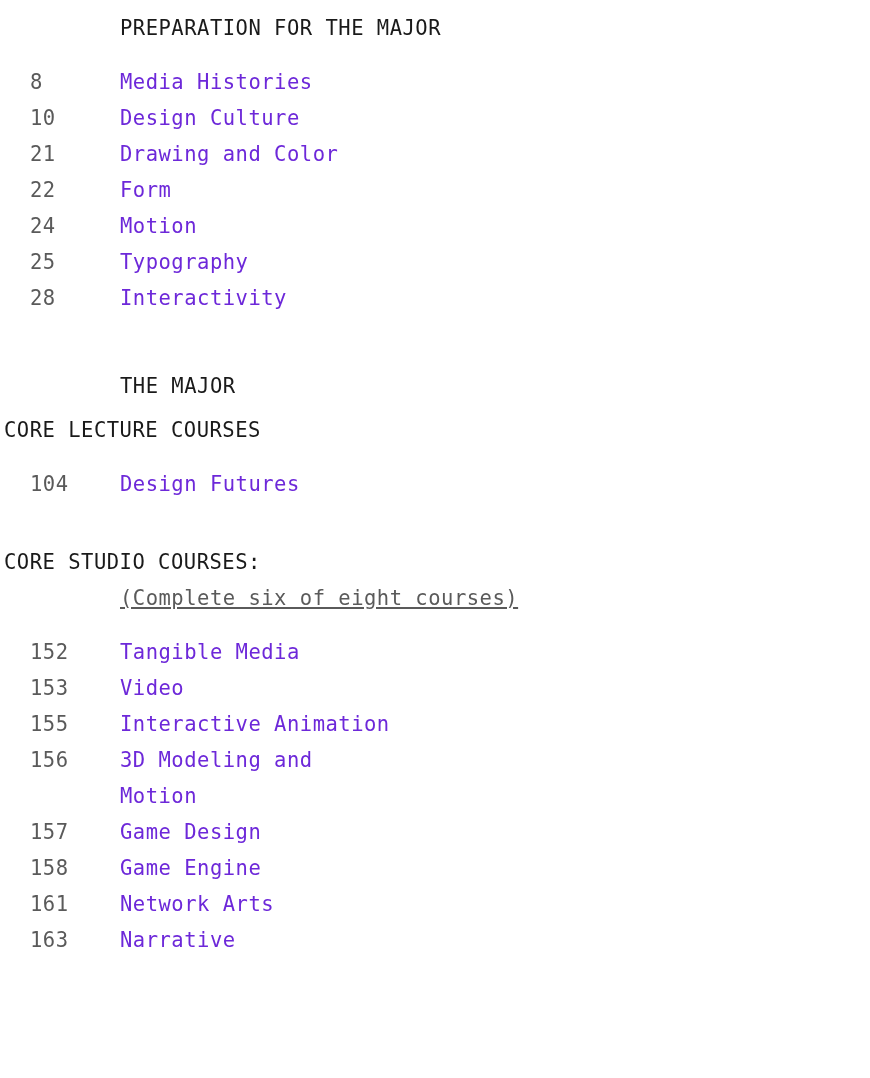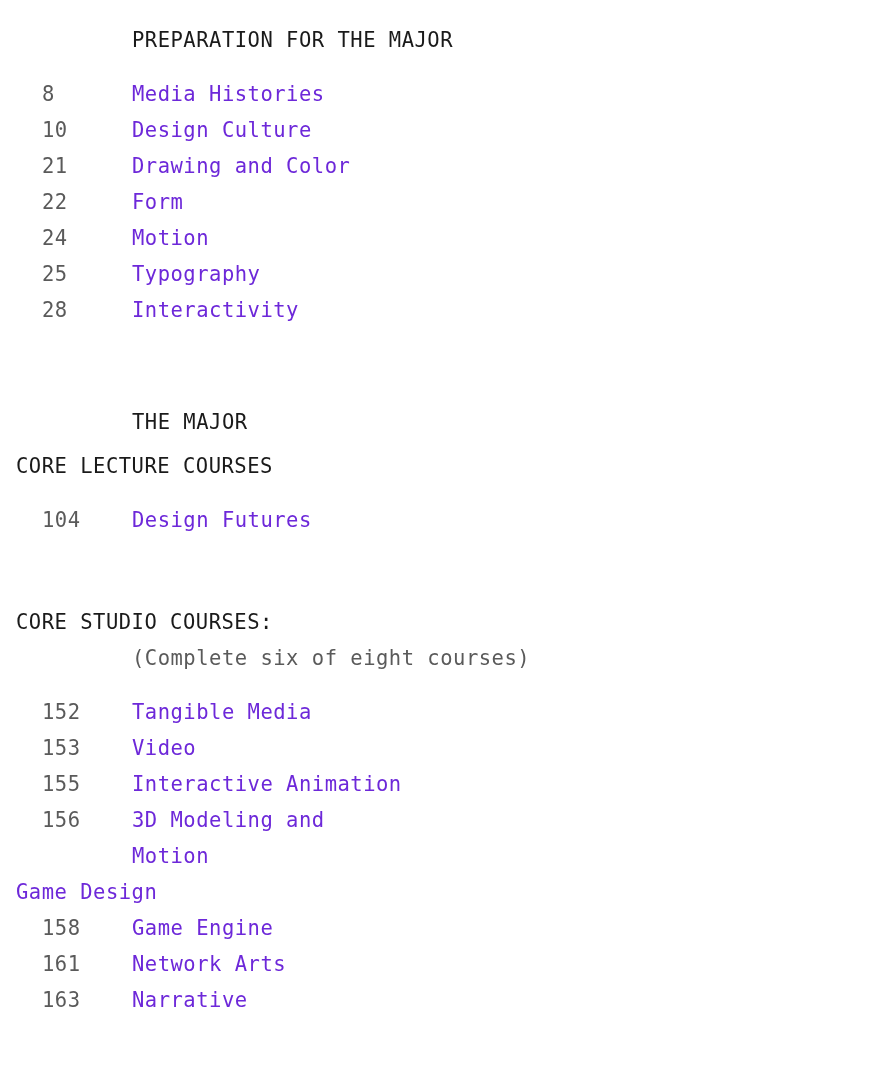--- a/index.html
+++ b/index.html
@@ -16,21 +16,21 @@
   }
   .page {
     position: relative;
     width: 870px;
     height: 1078px;
     box-sizing: border-box;
     padding: 0;
     overflow: hidden;
   }
   .section {
-    margin: 16px;
+    margin: 4px;
   }
   .heading {
     color: #1a1a1a;
     font-size: 20.5px;
     letter-spacing: 0.5px;
     line-height: 36px;
     padding-left: 116px;
     white-space: pre;
   }
   .subheading {
@@ -40,20 +40,21 @@
     line-height: 36px;
     white-space: pre;
   }
   .note {
     color: #5a5a5a;
     font-size: 20.5px;
     letter-spacing: 0.5px;
     line-height: 36px;
     padding-left: 116px;
     white-space: pre;
+    text-decoration: underline;
   }
   .rows {
     margin: 0;
   }
   .row {
     display: flex;
     align-items: flex-start;
     line-height: 36px;
     font-size: 20.5px;
     letter-spacing: 0.5px;
@@ -152,20 +153,21 @@
       </div>
       <div class="row">
         <span class="num">156</span>
         <span class="title">3D Modeling and</span>
       </div>
       <div class="row">
         <span class="num"></span>
         <span class="title">Motion</span>
       </div>
       <div class="row">
+        <span class="num">157</span>
         <span class="title">Game Design</span>
       </div>
       <div class="row">
         <span class="num">158</span>
         <span class="title">Game Engine</span>
       </div>
       <div class="row">
         <span class="num">161</span>
         <span class="title">Network Arts</span>
       </div>

